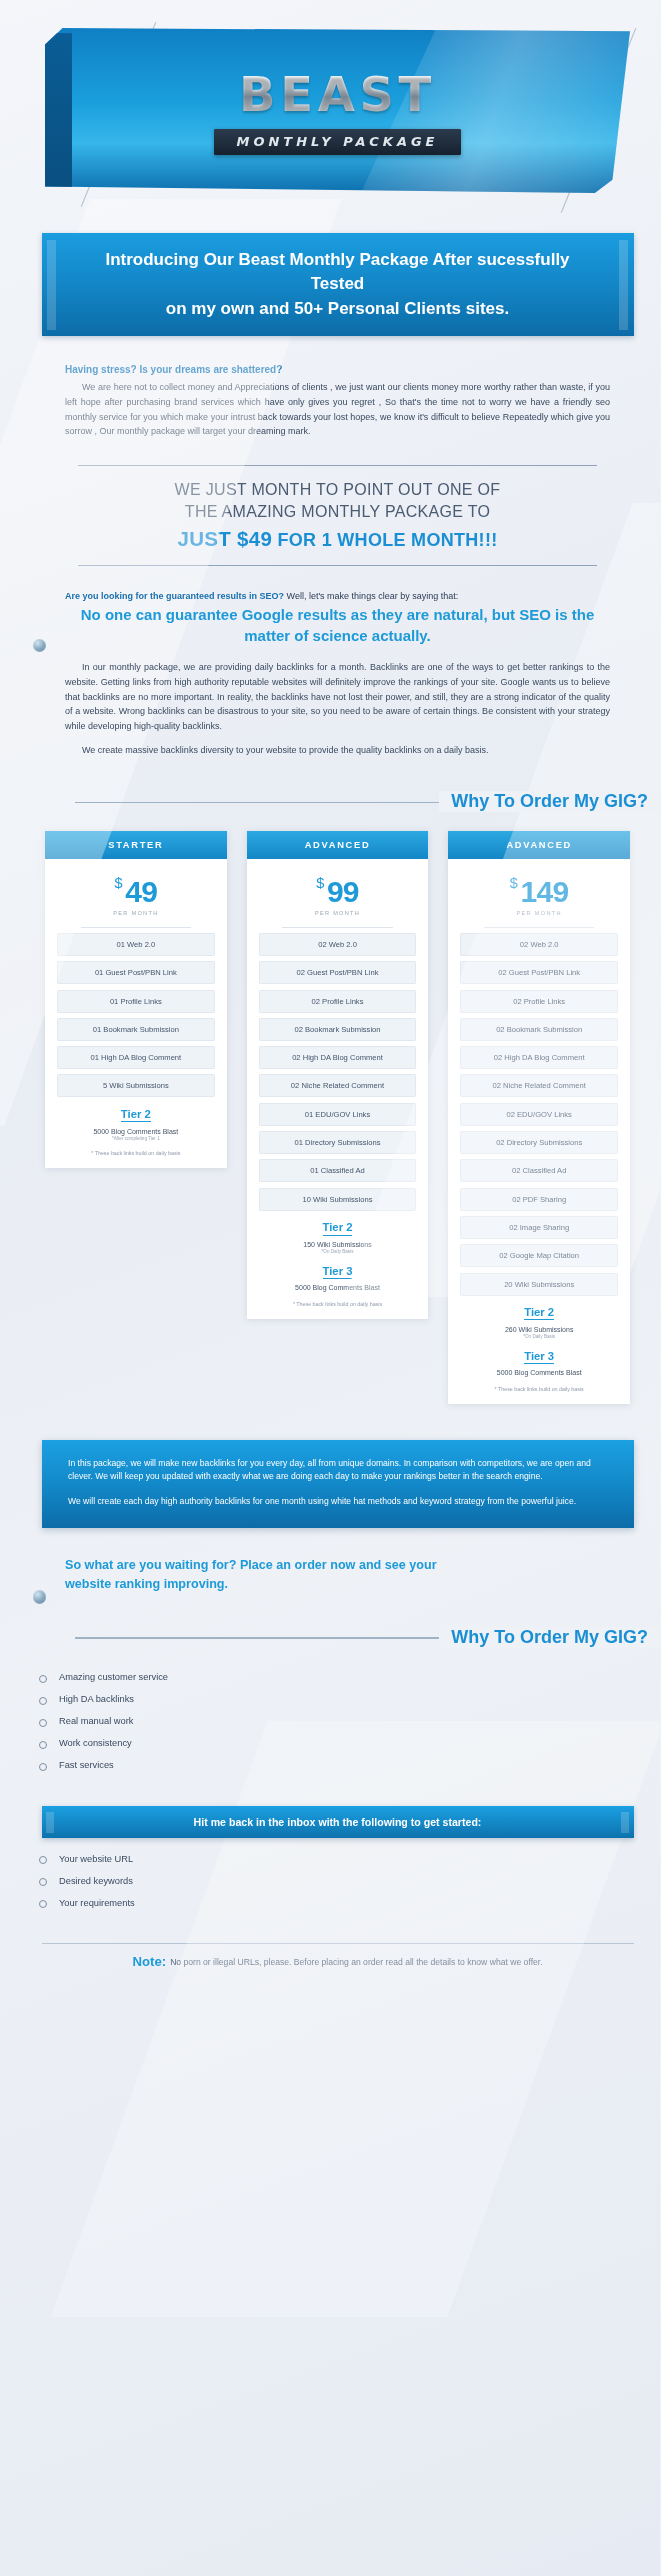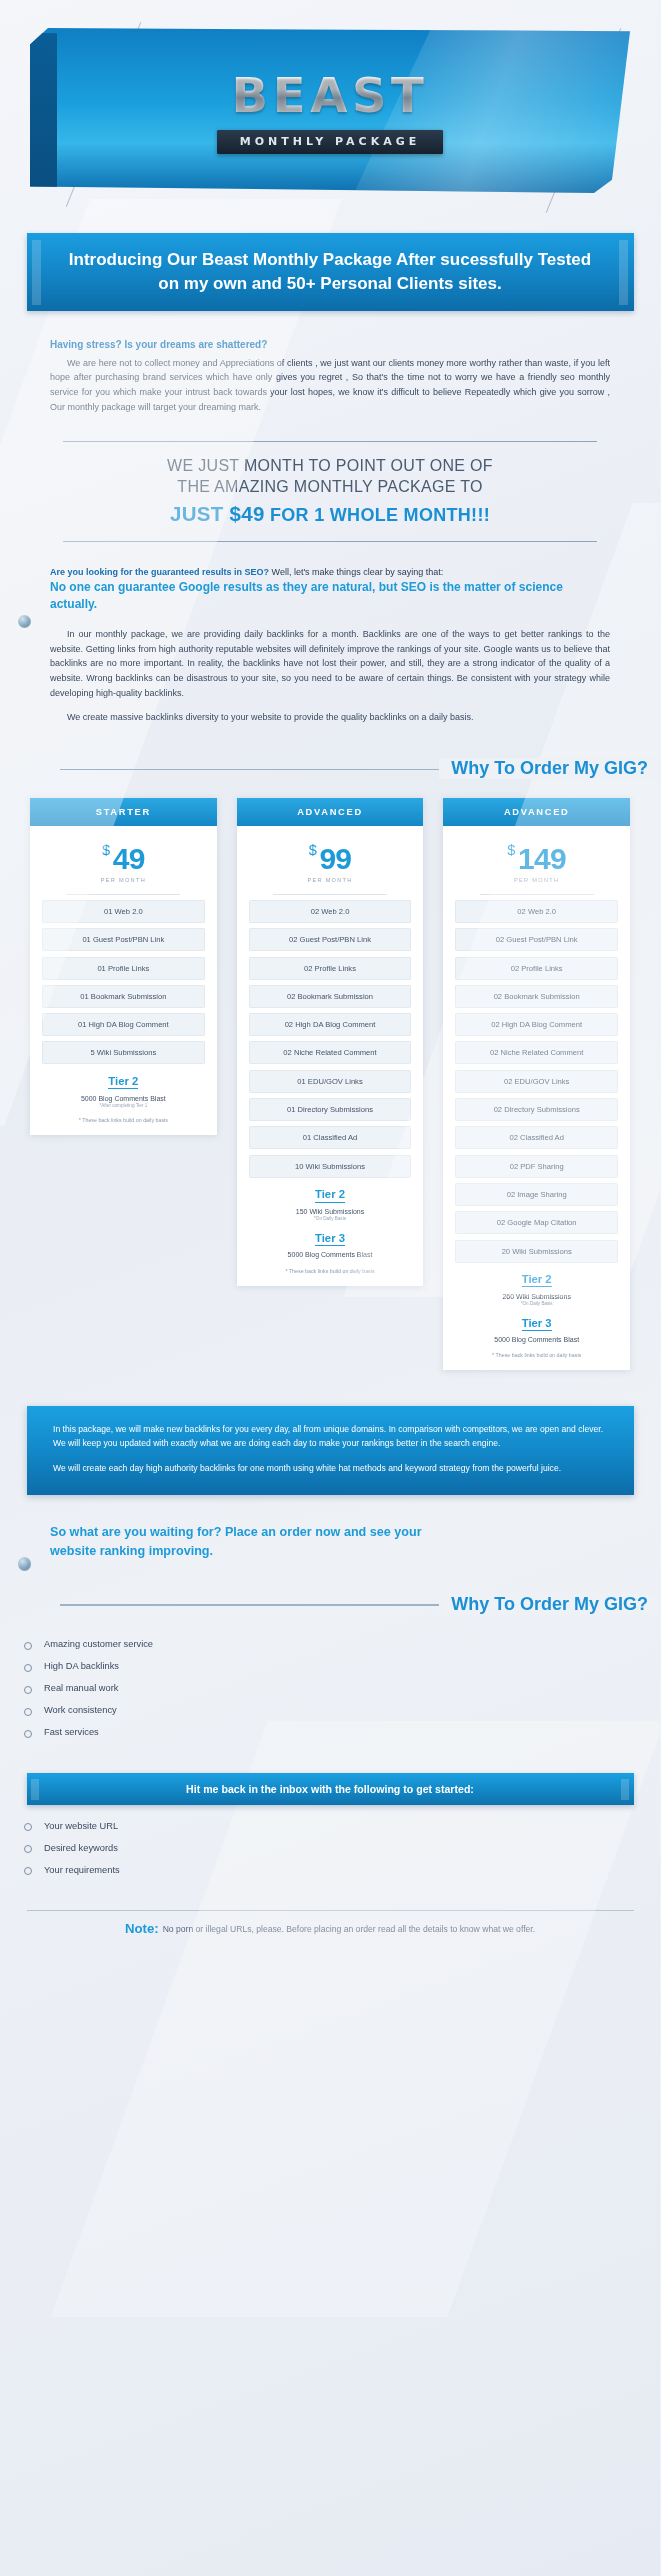--- a/index.html
+++ b/index.html
@@ -10,20 +10,21 @@
     font-family:"Liberation Sans", sans-serif;
     color:#2b3a55;
   }
   .page {
     position:relative;
     width:660px;
     min-height:2576px;
     overflow:hidden;
     background:
       linear-gradient(160deg,#f4f6fa 0%,#e8ecf3 35%,#eef1f6 60%,#e6eaf2 100%);
+    padding-left: 15px;
   }
   
   .bg-shape {
     position:absolute;
     background:rgba(255,255,255,0.5);
     transform:skewX(-20deg);
     pointer-events:none;
   }
   .bg-shape.s1 { left:-79px; top:199px; width:252px; height:927px; background:rgba(255,255,255,0.35);}
   .bg-shape.s2 { right:-106px; top:503px; width:278px; height:794px; background:rgba(255,255,255,0.3);}
@@ -78,25 +79,26 @@
     margin:0;
   }
   .hero-sub-wrap {
     margin-top:6.6px;
     background:linear-gradient(180deg,#2b3b4d,#16212e);
     padding:5.3px 22.5px;
     border-radius:1.3px;
     box-shadow:0 1.3px 4px rgba(0,0,0,0.3);
   }
   .hero-sub {
-    font-size:11px;
+    font-size:13px;
     letter-spacing:4px;
     color:#dfe6ec;
     font-weight:bold;
     font-family:"DejaVu Sans", sans-serif;
+    font-style:italic;
   }
 
   
   .intro-bar {
     position:relative;
     margin:40px 26.5px 0 26.5px;
     background:linear-gradient(180deg,#1b9de0 0%,#1386c7 50%,#0c6ca8 100%);
     color:#fff;
     text-align:center;
     padding:14.6px 40px;
@@ -153,25 +155,26 @@
     font-weight:bold;
     color:#1a8fd4;
     letter-spacing:0.3px;
   }
   .callout-l3 .big { font-size:20.5px; }
 
   
   .qline { margin:25px 0 2.6px 0; font-size:9px; }
   .qline b { color:#1a6fae; }
   .big-blue {
-    font-size:12px;
+    font-size:15px;
     line-height:1.4;
     color:#1d9ad8;
     font-weight:bold;
     margin:2.6px 0 14.6px 0;
+    text-align:center;
   }
   .bullet-globe {
     position:absolute;
     left:14.6px;
     width:13.2px; height:13.2px;
     border-radius:50%;
     background:radial-gradient(circle at 35% 30%, #cfe4f2, #6d93ad 70%, #3c637f);
     box-shadow:inset 0 0 2px rgba(255,255,255,0.7);
   }
 

